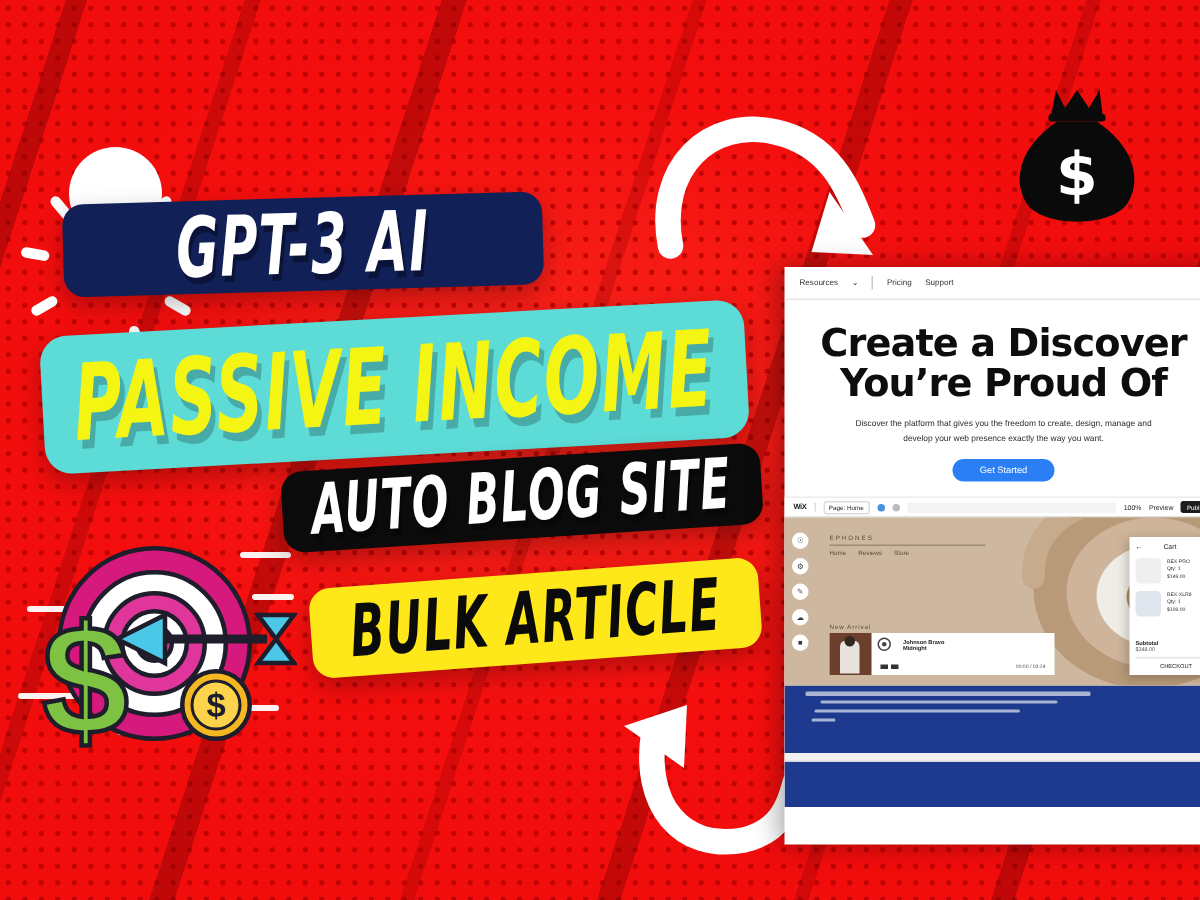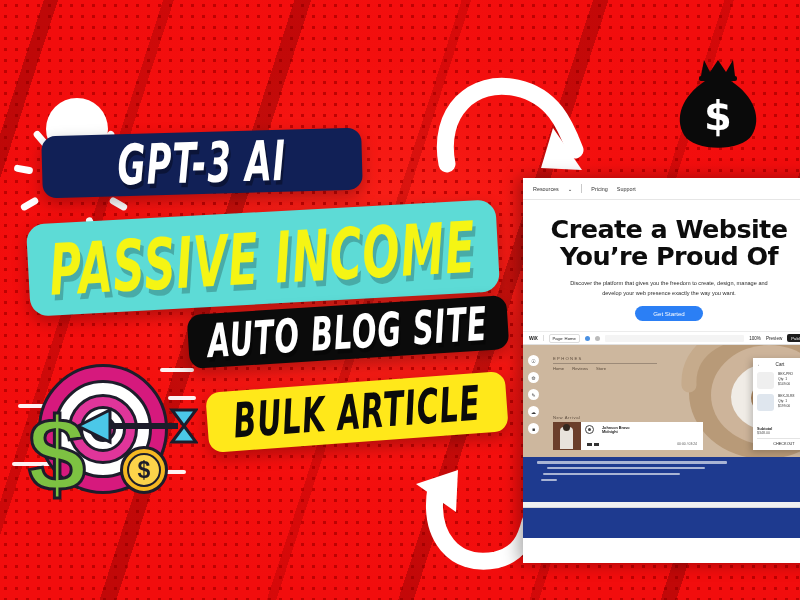--- a/index.html
+++ b/index.html
@@ -249,21 +249,21 @@
   <div id="site-nav">
     <span>Resources</span>
     <span>⌄</span>
     <span class="divider"></span>
     <span>Pricing</span>
     <span>Support</span>
   </div>
 
   <div id="hero">
     <h1>
-      <span>Create a Website</span><br>
+      <span>Create a Discover</span><br>
       <span>You’re Proud Of</span>
     </h1>
     <p>Discover the platform that gives you the freedom to create, design, manage and develop your web presence exactly the way you want.</p>
     <div id="get-started">Get Started</div>
   </div>
 
   <div id="editor">
     <div id="editor-bar">
       <span class="logo">WiX</span>
       <span class="chip">Page: Home</span>

